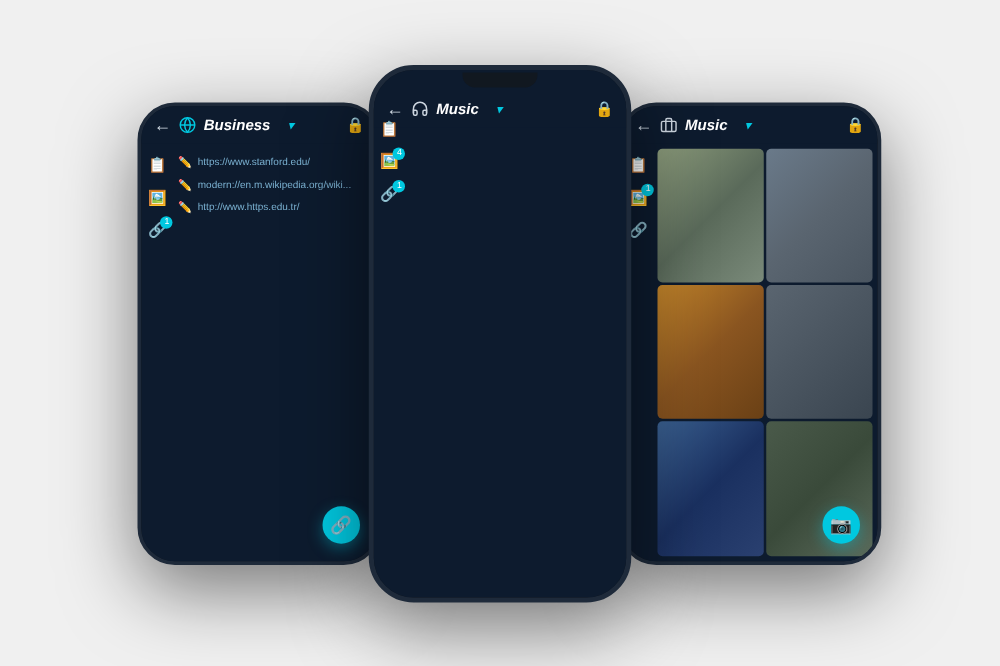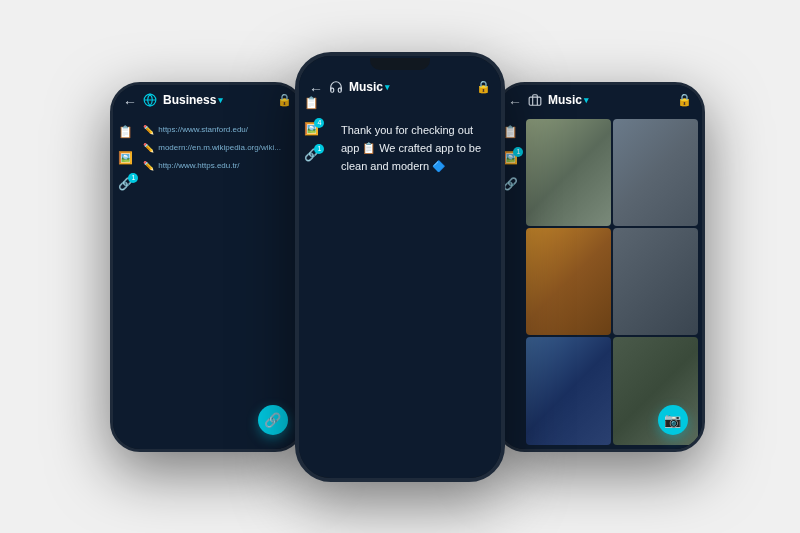--- a/index.html
+++ b/index.html
@@ -113,21 +113,22 @@
       justify-content: center;
     }
 
     .header-title {
       color: #ffffff;
       font-size: 12px;
       font-weight: 600;
       flex: 1;
       display: flex;
       align-items: center;
-      gap: 2px;
+      gap: 14px;
+      font-style: italic;
     }
 
     .header-dropdown {
       color: #00c8e0;
       font-size: 9px;
     }
 
     .header-lock {
       color: #00c8e0;
       font-size: 12px;
@@ -365,25 +366,20 @@
         <div class="sidebar-icon active img-icon-area" style="position:relative;">
           🖼️
           <span class="badge">4</span>
         </div>
         <div class="sidebar-icon" style="position:relative;">
           🔗
           <span class="badge">1</span>
         </div>
       </div>
 
-      <div class="content" style="padding-top: 10px;">
-        <div class="message-bubble">
-          <span class="message-text">Thank you for checking out app 📋 We crafted app to be clean and modern 🔷</span>
-        </div>
-      </div>
     </div>
   </div>
 
   <div class="phone phone-right">
     <div class="phone-screen">
 
       <div class="header">
         <span class="header-back">←</span>
         <div class="header-icon">
           <svg class="icon-svg" viewBox="0 0 24 24" fill="none" stroke="#cdd6e0" stroke-width="2">

